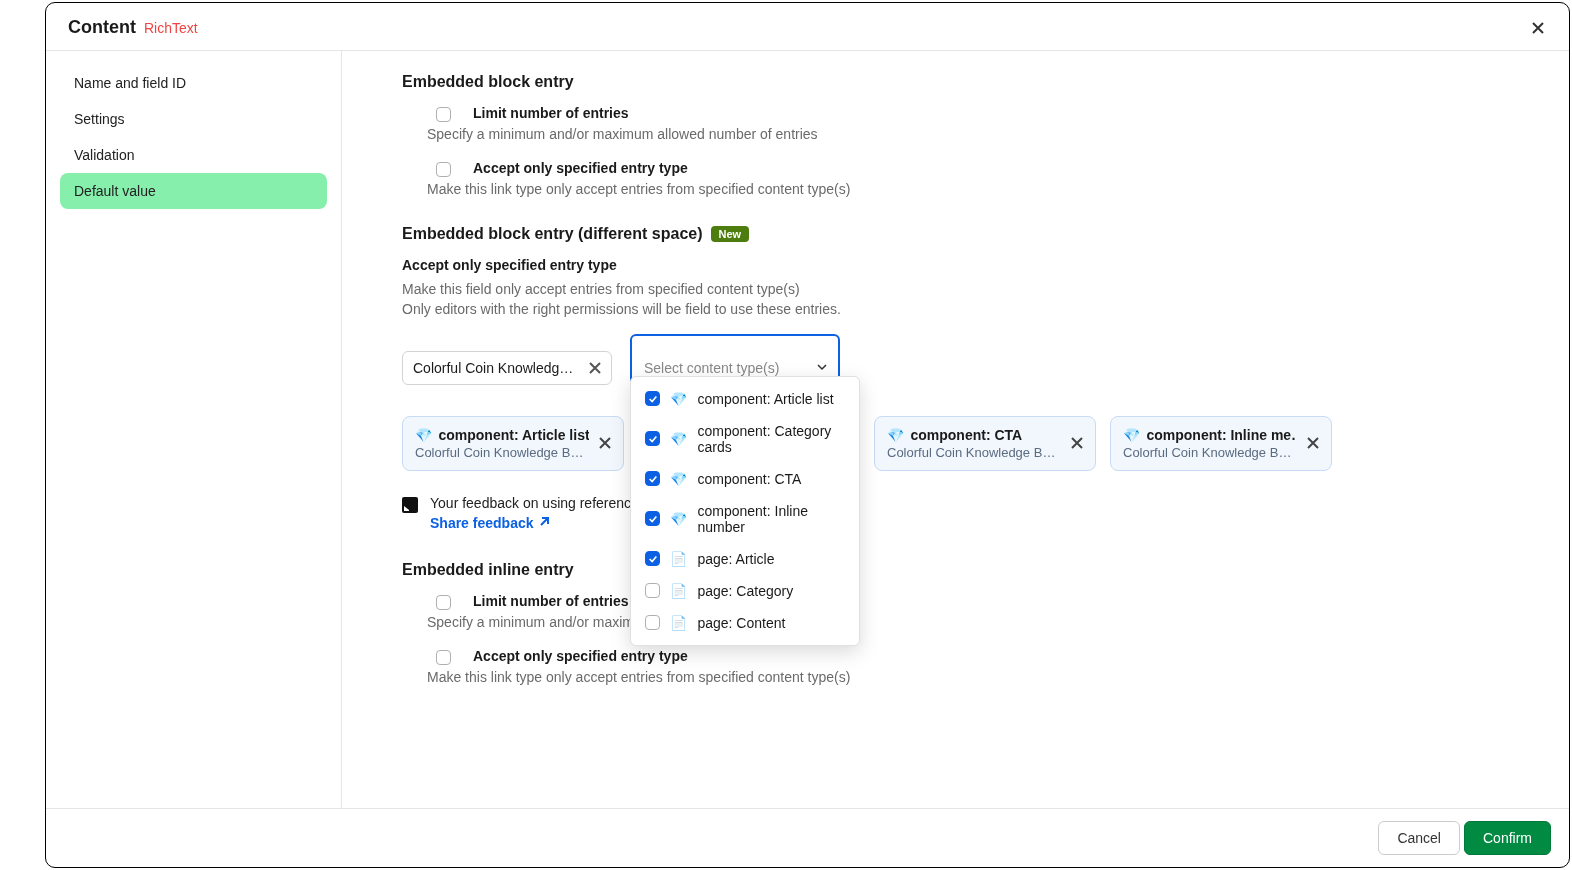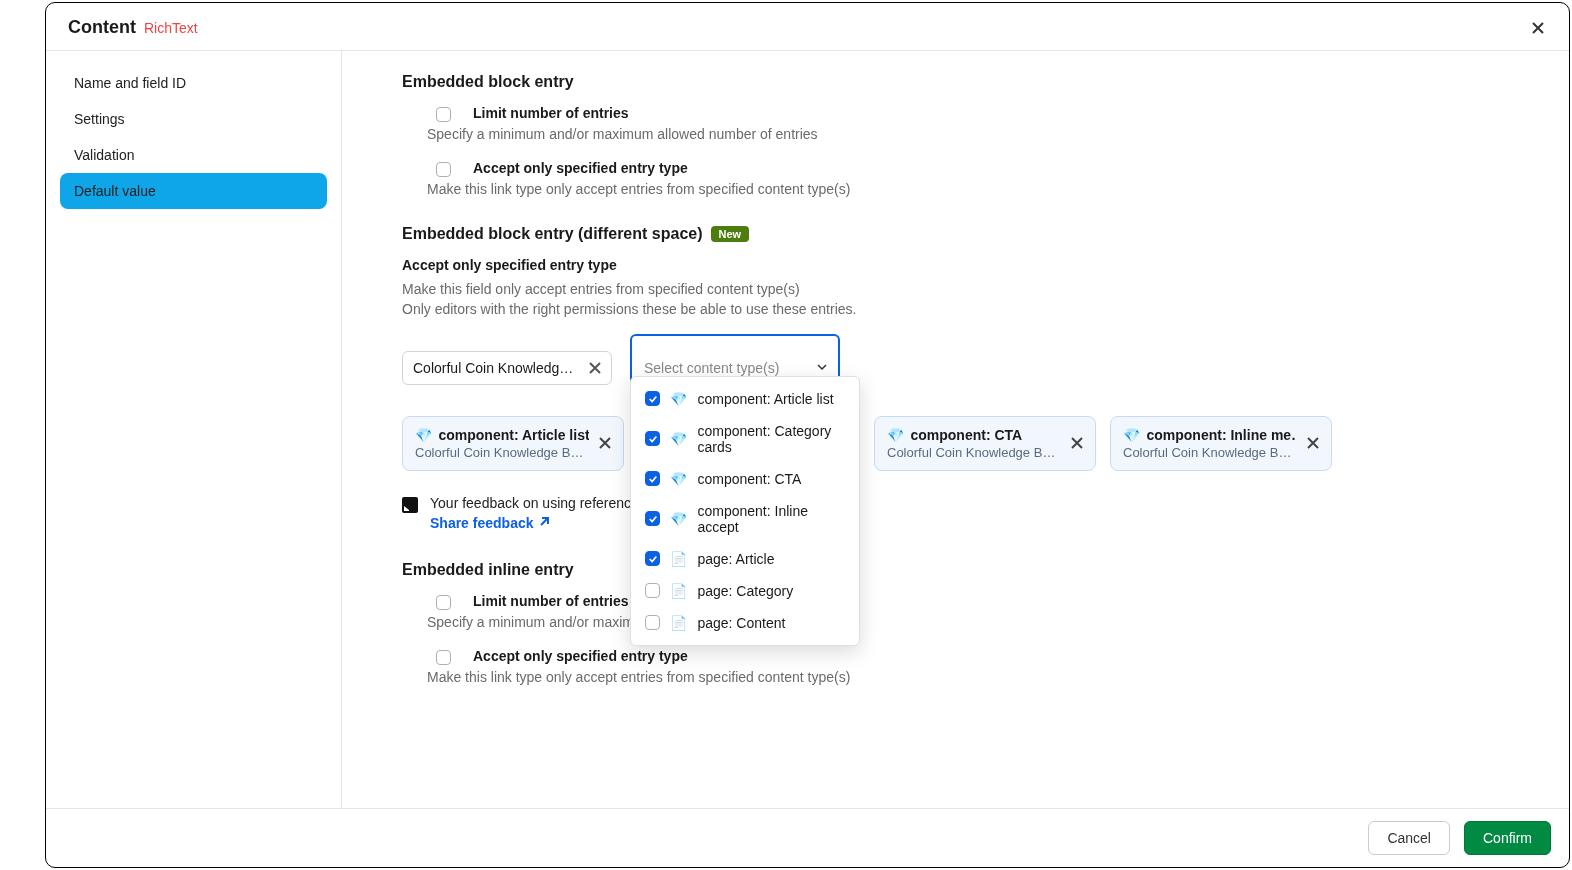--- a/index.html
+++ b/index.html
@@ -32,21 +32,21 @@
   .close-x { cursor: pointer; width: 18px; height: 18px; display:flex;align-items:center;justify-content:center; color:#333;}
   .body { flex:1; display:flex; min-height:0; }
   .sidebar {
     width: 296px; border-right: 1px solid #e5e5e5;
     padding: 14px;
   }
   .nav-item {
     padding: 10px 14px; border-radius: 8px; cursor:pointer;
     font-size: 14px; color:#222;
   }
-  .nav-item.active { background:#0ea5e9; font-weight:500; }
+  .nav-item.active { background:#86efac; font-weight:500; }
   .main {
     flex:1; overflow-y:auto; padding: 22px 60px 22px 60px;
     position: relative;
   }
   .section-title {
     font-size: 16px; font-weight: 700; margin: 0 0 14px 0;
   }
   .section-title.gap-top { margin-top: 28px; }
   .checkbox-row { display:flex; align-items:flex-start; gap:22px; margin-bottom:4px;padding-left:34px;}
   .cbox {
@@ -115,21 +115,21 @@
   .feedback-box {
     display:flex; gap:12px; margin-bottom:30px; align-items:flex-start;
   }
   .fb-icon{width:16px;height:16px;background:#111;border-radius:2px;margin-top:2px;flex-shrink:0;display:flex;align-items:flex-end;padding:2px;}
   .fb-icon-inner{width:5px;height:5px;border-left:5px solid #fff; border-top:4px solid transparent;}
   .fb-text{font-size:14px;color:#222;}
   .fb-link{color:#0b60e3;font-weight:600;display:inline-flex;align-items:flex-end;gap:4px;text-decoration:none;margin-top:4px;}
 
   .footer {
     border-top:1px solid #e5e5e5;
-    display:flex; justify-content:flex-end; gap:14px;
+    display:flex; justify-content:flex-end; gap:4px;
     padding:12px 18px;
   }
   .btn {
     border-radius:6px; padding:8px 18px; font-size:14px; font-weight:500; cursor:pointer;
   }
   .btn-secondary { background:#fff; border:1px solid #ccc; color:#333;}
   .btn-primary { background:#008a42; border:1px solid #007a3a; color:#fff;}
 
   .icon-x svg{width:12px;height:12px;stroke:currentColor;stroke-width:2;fill:none;}
   .icon-ext svg{width:12px;height:12px;stroke:currentColor;stroke-width:2;fill:none;}
@@ -175,21 +175,21 @@
       <div class="checkbox-desc">Make this link type only accept entries from specified content type(s)</div>
 
       <div class="section-title title-with-badge gap-top">
         <span>Embedded block entry (different space)</span>
         <span class="badge-new">New</span>
       </div>
 
       <div class="sub-label">Accept only specified entry type</div>
       <div class="sub-desc">
         <span>Make this field only accept entries from specified content type(s)</span><br>
-        <span>Only editors with the right permissions these be able to use these entries.</span>
+        <span>Only editors with the right permissions will be field to use these entries.</span>
       </div>
 
       <div class="chip-row">
         <div class="chip">
           <span class="chip-text">Colorful Coin Knowledge B…</span>
           <span class="chip-x icon-x">
             <svg viewBox="0 0 12 12">
                 <path d="M1 1 L11 11 M11 1 L1 11"></path>
               </svg>
           </span>
@@ -233,21 +233,21 @@
               <span class="dd-emoji">💎</span>
               <span>component: CTA</span>
             </div>
             <div class="dd-item">
               <span class="dd-check on">
                   <svg viewBox="0 0 12 12">
                     <path d="M2 6 L5 9 L10 3" fill="none" stroke="#fff" stroke-width="2"></path>
                   </svg>
                 </span>
               <span class="dd-emoji">💎</span>
-              <span>component: Inline accept</span>
+              <span>component: Inline number</span>
             </div>
             <div class="dd-item">
               <span class="dd-check on">
                   <svg viewBox="0 0 12 12">
                     <path d="M2 6 L5 9 L10 3" fill="none" stroke="#fff" stroke-width="2"></path>
                   </svg>
                 </span>
               <span class="dd-emoji">📄</span>
               <span>page: Article</span>
             </div>

